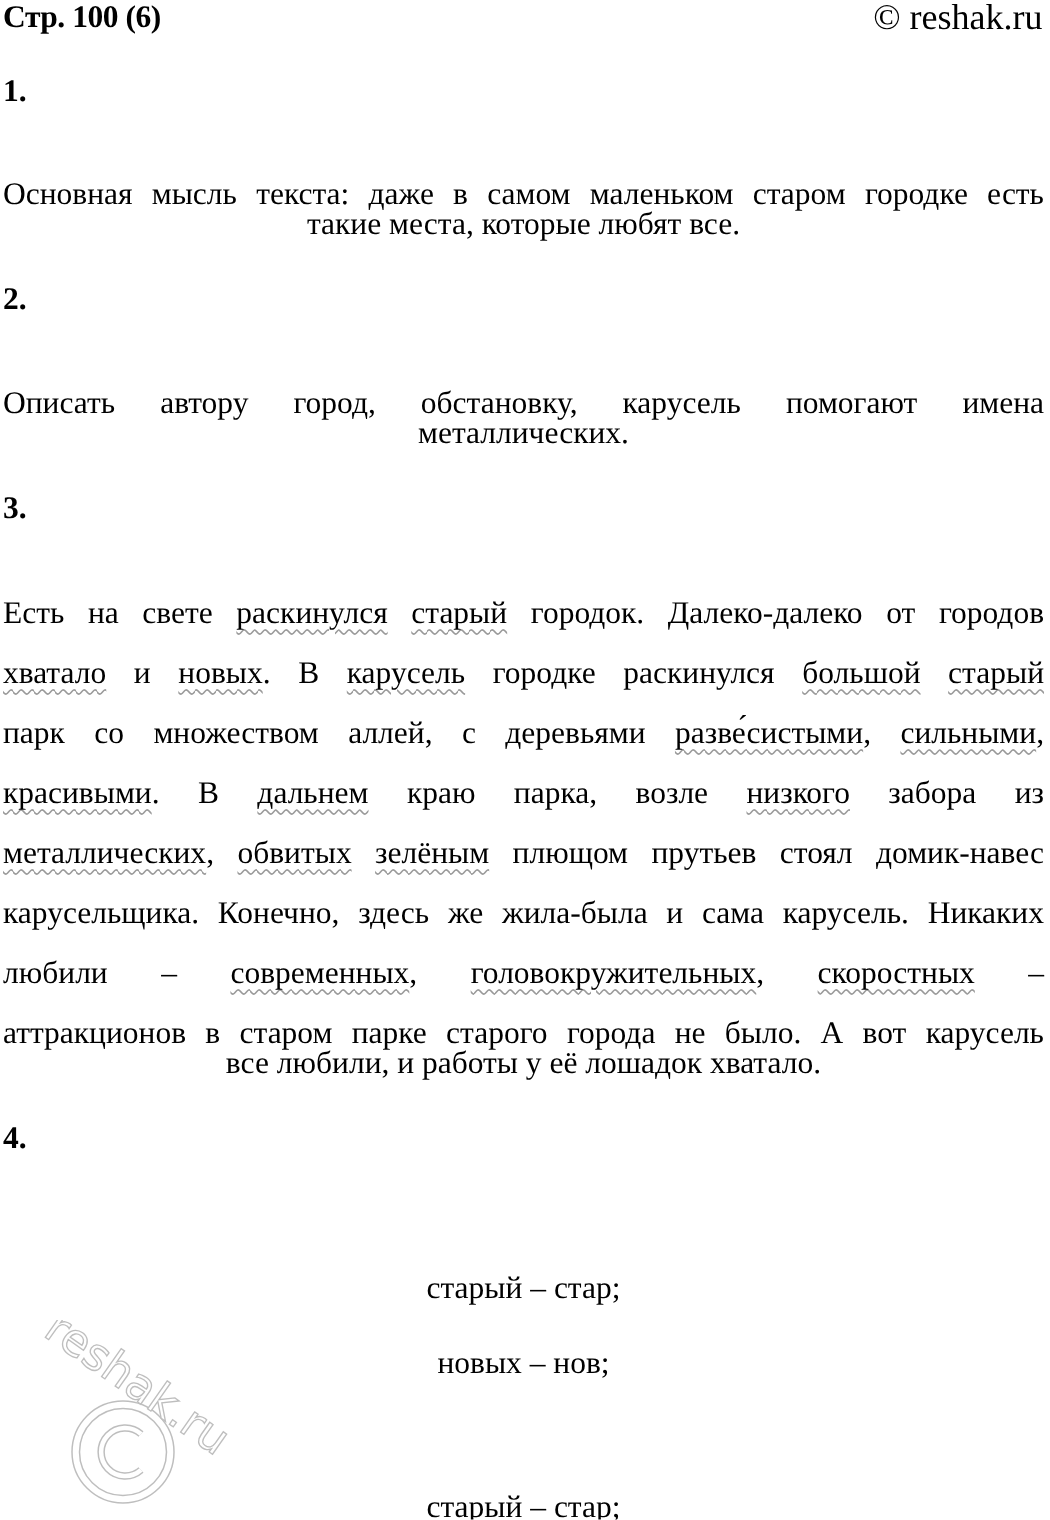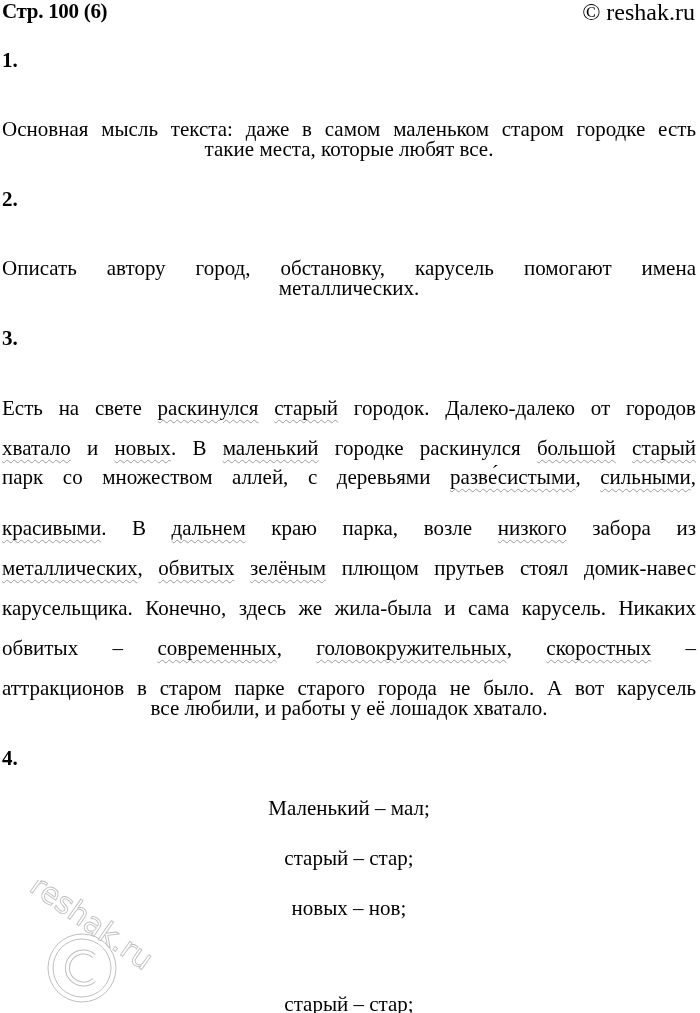--- a/index.html
+++ b/index.html
@@ -53,32 +53,31 @@
   <div class="line justify" style="top:96px">Основная мысль текста: даже в самом маленьком старом городке есть</div>
   <div class="line plain" style="top:136px">такие места, которые любят все.</div>
 
   <div class="heading" style="top:187px">2.</div>
   <div class="line justify" style="top:235px">Описать автору город, обстановку, карусель помогают имена</div>
   <div class="line plain" style="top:275px">металлических.</div>
 
   <div class="heading" style="top:326px">3.</div>
   <div id="sec3">
       <div class="line justify" style="top: 375px;"><span>Есть на свете </span><span class="wavy">раскинулся</span><span> </span><span class="wavy">старый</span><span> городок. Далеко-далеко от городов</span></div>
-      <div class="line justify" style="top: 415px;"><span class="wavy">хватало</span><span> и </span><span class="wavy">новых</span><span>. В </span><span class="wavy">маленький</span><span> городке раскинулся </span><span class="wavy">большой</span><span> </span><span class="wavy">старый</span></div>
-      <div class="line justify" style="top: 444px; font-family: Liberation Serif, serif;"><span>парк со множеством аллей, с деревьями </span><span class="wavy">разве́систыми</span><span>, </span><span class="wavy">сильными</span><span>,</span></div>
+      <div class="line justify" style="top: 415px;"><span class="wavy">хватало</span><span> и </span><span class="wavy">новых</span><span>. В </span><span class="wavy">карусель</span><span> городке раскинулся </span><span class="wavy">большой</span><span> </span><span class="wavy">старый</span></div>
+      <div class="line justify" style="top: 455px; font-family: Liberation Serif, serif;"><span>парк со множеством аллей, с деревьями </span><span class="wavy">разве́систыми</span><span>, </span><span class="wavy">сильными</span><span>,</span></div>
       <div class="line justify" style="top: 495px;"><span class="wavy">красивыми</span><span>. В </span><span class="wavy">дальнем</span><span> краю парка, возле </span><span class="wavy">низкого</span><span> забора из</span></div>
       <div class="line justify" style="top: 535px;"><span class="wavy">металлических</span><span>, </span><span class="wavy">обвитых</span><span> </span><span class="wavy">зелёным</span><span> плющом прутьев стоял домик-навес</span></div>
       <div class="line justify" style="top: 575px;"><span>карусельщика. Конечно, здесь же жила-была и сама карусель. Никаких</span></div>
-      <div class="line justify" style="top: 615px;"><span>обвитых – </span><span class="wavy">современных</span><span>, </span><span class="wavy">головокружительных</span><span>, </span><span class="wavy">скоростных</span><span> –</span></div>
+      <div class="line justify" style="top: 615px;"><span>любили – </span><span class="wavy">современных</span><span>, </span><span class="wavy">головокружительных</span><span>, </span><span class="wavy">скоростных</span><span> –</span></div>
       <div class="line justify" style="top: 655px;"><span>аттракционов в старом парке старого города не было. А вот карусель</span></div>
       <div class="line plain" style="top: 695px;"><span>все любили, и работы у её лошадок хватало.</span></div>
     </div>
 
   <div class="heading" style="top:746px">4.</div>
-  <div class="line plain" style="top:795px">Маленький – мал;</div>
   <div class="line plain" style="top:845px">старый – стар;</div>
   <div class="line plain" style="top:895px">новых – нов;</div>
   <div class="line plain" style="top:991px">старый – стар;</div>
 
   <svg class="watermark" viewBox="0 0 160 130">
     <g fill="none" stroke="#8a8a8a" stroke-width="1">
       <circle cx="62" cy="88" r="34"></circle>
       <circle cx="62" cy="88" r="29"></circle>
       <path d="M74 76 A16 16 0 1 0 74 100" stroke-width="5"></path>
       <path d="M74 76 A16 16 0 1 0 74 100" stroke="#ffffff" stroke-width="3"></path>

